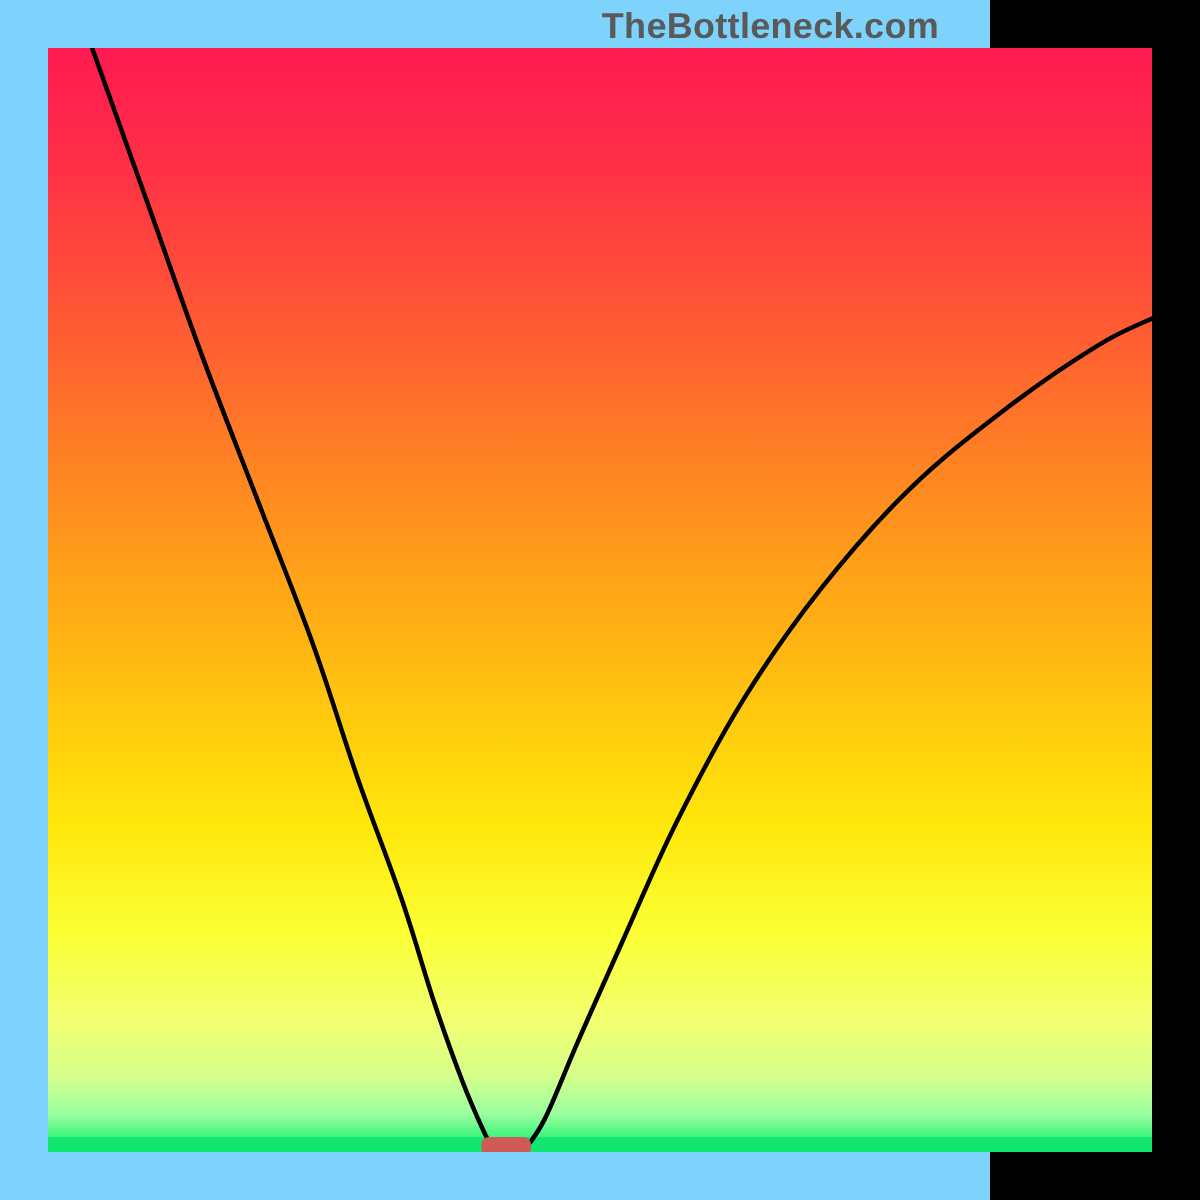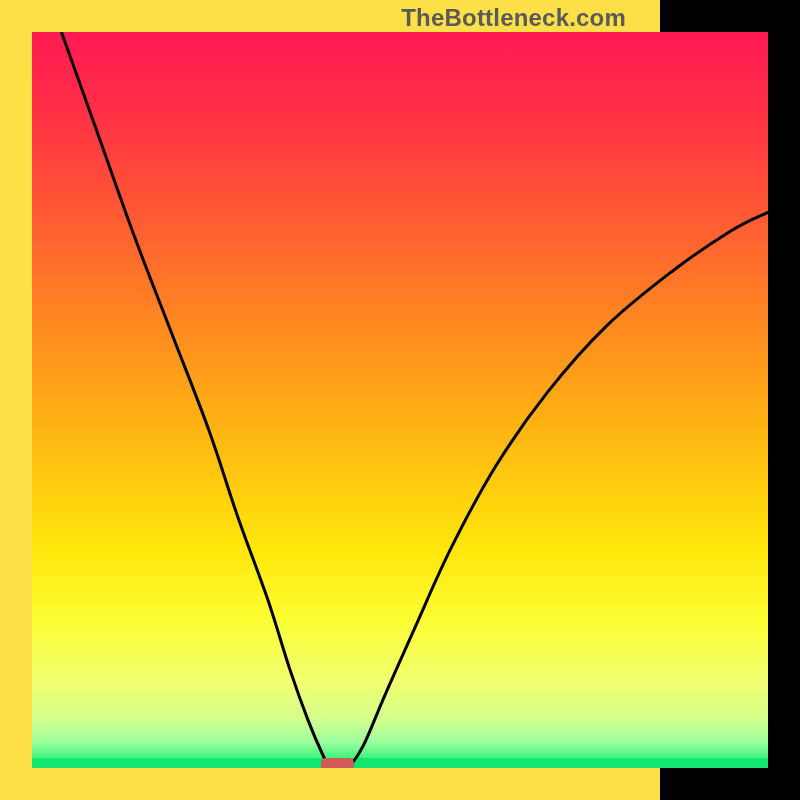--- a/index.html
+++ b/index.html
@@ -9,21 +9,21 @@
     height: 800px;
     overflow: hidden;
     background: #000;
     font-family: Arial, Helvetica, sans-serif;
   }
   .frame {
     position: absolute;
     top: 0; left: 0;
     width: 660px;
     height: 800px;
-    background: #fde047;
+    background: #7dd3fc;
   }
   .plot-area {
     position: absolute;
     top: 32px;
     left: 32px;
     width: 736px;
     height: 736px;
     overflow: hidden;
   }
   .watermark {

